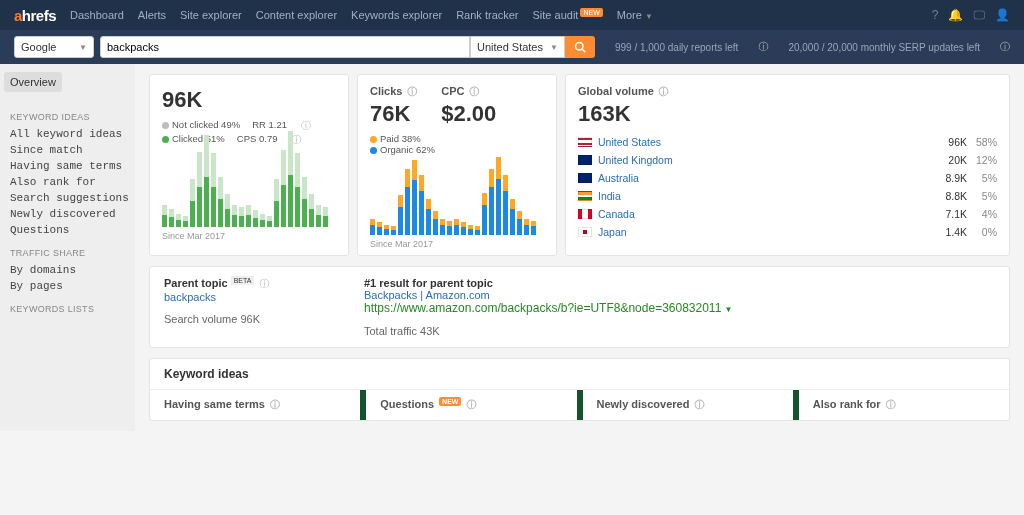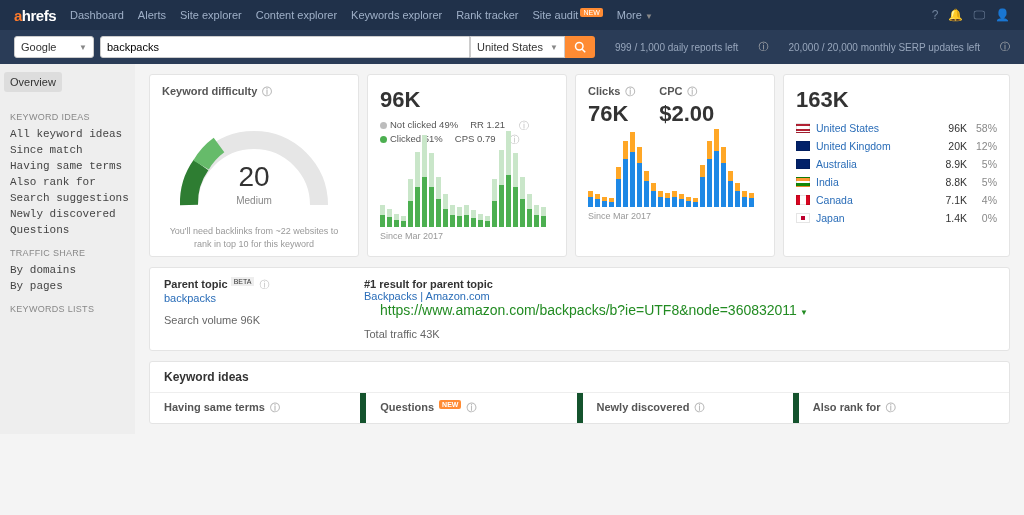--- a/index.html
+++ b/index.html
@@ -72,21 +72,21 @@
   .flag { width: 14px; height: 10px; margin-right: 6px; display: inline-block; border: .5px solid rgba(0,0,0,.1); }
   .gv-country { color: #2a6db8; flex: 1; }
   .gv-val { width: 32px; text-align: right; }
   .gv-pct { width: 30px; text-align: right; color: #888; }
 
   
   .ptrow { background: #fff; border: 1px solid #e4e4e4; border-radius: 3px; padding: 10px 14px; margin-bottom: 10px; display: flex; gap: 40px; font-size: 11px; }
   .pt-left { width: 160px; }
   .beta { background: #eee; font-size: 7px; padding: 1px 3px; vertical-align: top; }
   .pt-link { color: #2a6db8; }
-  .pt-url { color: #228b22; font-size: 14px; margin-left: 16px; }
+  .pt-url { color: #228b22; font-size: 12px; }
   .sub { color: #666; margin-top: 10px; }
 
   
   .ki { background: #fff; border: 1px solid #e4e4e4; border-radius: 3px; }
   .ki-head { padding: 8px 14px; font-weight: 600; border-bottom: 1px solid #eee; font-size: 12px; }
   .ki-cols { display: flex; }
   .ki-col { flex: 1; padding: 8px 14px; font-size: 11px; border-right: 6px solid #14532d; font-weight: 600; color: #555; }
   .ki-col:last-child { border-right: none; }
 
   .caret { font-size: 8px; color: #888; }
@@ -155,33 +155,20 @@
         <div class="side-item">By domains</div>
         <div class="side-item">By pages</div>
         <div class="side-head">KEYWORDS LISTS</div>
       </div>
   </div>
 
   <div class="main">
 
     <div class="cards">
 
-      <div class="card" style="width:210px">
-        <h4><span>Keyword difficulty</span><span class="info-ic"> ⓘ</span></h4>
-        <div class="gauge-wrap">
-          <svg width="170" height="120" viewBox="0 0 170 120">
-            <path d="M20 100 A65 65 0 1 1 150 100" fill="none" stroke="#e6e6e6" stroke-width="18"></path>
-            <path d="M20 100 A65 65 0 0 1 32 60" fill="none" stroke="#2e7d32" stroke-width="18"></path>
-            <path d="M32 60 A65 65 0 0 1 50 40" fill="none" stroke="#66bb6a" stroke-width="18"></path>
-          </svg>
-          <div class="gauge-num">20</div>
-          <div class="gauge-lbl">Medium</div>
-        </div>
-        <div class="kd-note">You'll need backlinks from ~22 websites to rank in top 10 for this keyword</div>
-      </div>
 
       <div class="card" style="width:200px">
         <div class="bigval">96K</div>
         <div class="legend">
           <div class="row">
               <span><span class="dot dot-grey"></span><span>Not clicked 49%</span></span>
               <span>RR 1.21</span>
               <span class="info-ic">ⓘ</span>
             </div>
           <div class="row">
@@ -295,20 +282,24 @@
         <div style="display:flex;gap:24px">
           <div>
             <h4><span>Clicks</span><span class="info-ic"> ⓘ</span></h4>
             <div class="bigval">76K</div>
           </div>
           <div>
             <h4><span>CPC</span><span class="info-ic"> ⓘ</span></h4>
             <div class="bigval">$2.00</div>
           </div>
         </div>
+        <div class="legend">
+          <div><span class="dot dot-orange"></span><span>Paid 38%</span></div>
+          <div><span class="dot dot-blue"></span><span>Organic 62%</span></div>
+        </div>
         <div class="sparkbars" id="spark-clicks">
             <div class="sb">
               <div class="seg-b" style="height: 10px; background: rgb(30, 136, 229);"></div>
               <div class="seg-a" style="height: 6px; background: rgb(255, 167, 38);"></div>
             </div>
             <div class="sb">
               <div class="seg-b" style="height: 8px; background: rgb(30, 136, 229);"></div>
               <div class="seg-a" style="height: 5px; background: rgb(255, 167, 38);"></div>
             </div>
             <div class="sb">
@@ -397,20 +388,21 @@
             </div>
             <div class="sb">
               <div class="seg-b" style="height: 9px; background: rgb(30, 136, 229);"></div>
               <div class="seg-a" style="height: 5px; background: rgb(255, 167, 38);"></div>
             </div>
           </div>
         <div class="footlabel">Since Mar 2017</div>
       </div>
 
       <div class="card" style="flex:1">
+        <h4><span>Global volume</span><span class="info-ic"> ⓘ</span></h4>
         <div class="bigval">163K</div>
         <div id="gv-rows" style="margin-top:6px">
             <div class="gv-row">
               <span class="flag" style="background: linear-gradient(rgb(178, 34, 52) 0px, rgb(178, 34, 52) 8%, rgb(255, 255, 255) 8%, rgb(255, 255, 255) 16%, rgb(178, 34, 52) 16%, rgb(178, 34, 52) 24%, rgb(255, 255, 255) 24%, rgb(255, 255, 255) 32%, rgb(178, 34, 52) 32%, rgb(178, 34, 52) 40%, rgb(255, 255, 255) 40%, rgb(255, 255, 255) 48%, rgb(178, 34, 52) 48%, rgb(178, 34, 52) 56%, rgb(255, 255, 255) 56%, rgb(255, 255, 255) 64%, rgb(178, 34, 52) 64%, rgb(178, 34, 52) 72%, rgb(255, 255, 255) 72%, rgb(255, 255, 255) 80%, rgb(178, 34, 52) 80%, rgb(178, 34, 52) 88%, rgb(255, 255, 255) 88%, rgb(255, 255, 255) 100%);"></span>
               <span class="gv-country">United States</span>
               <span class="gv-val">96K</span>
               <span class="gv-pct">58%</span>
             </div>
             <div class="gv-row">
               <span class="flag" style="background: conic-gradient(rgb(1, 33, 105) 0deg, rgb(1, 33, 105) 100%);"></span>

